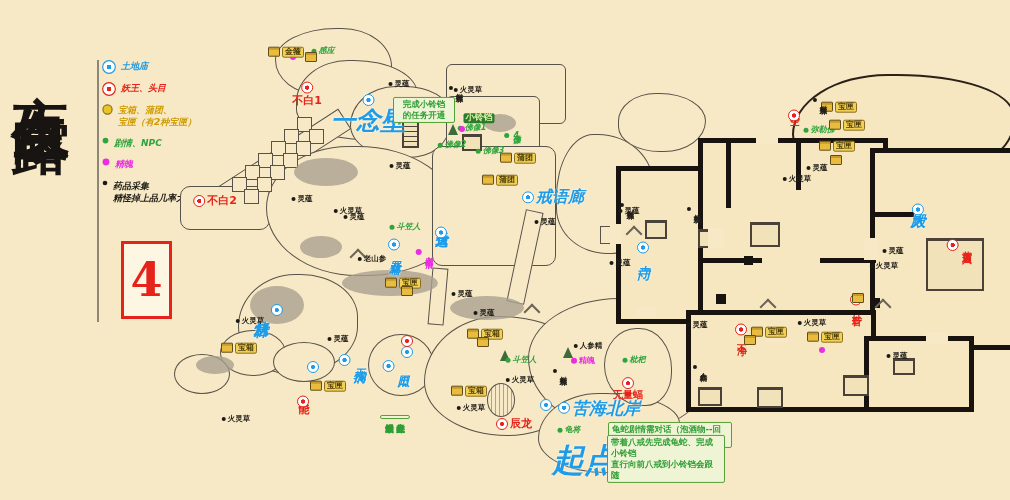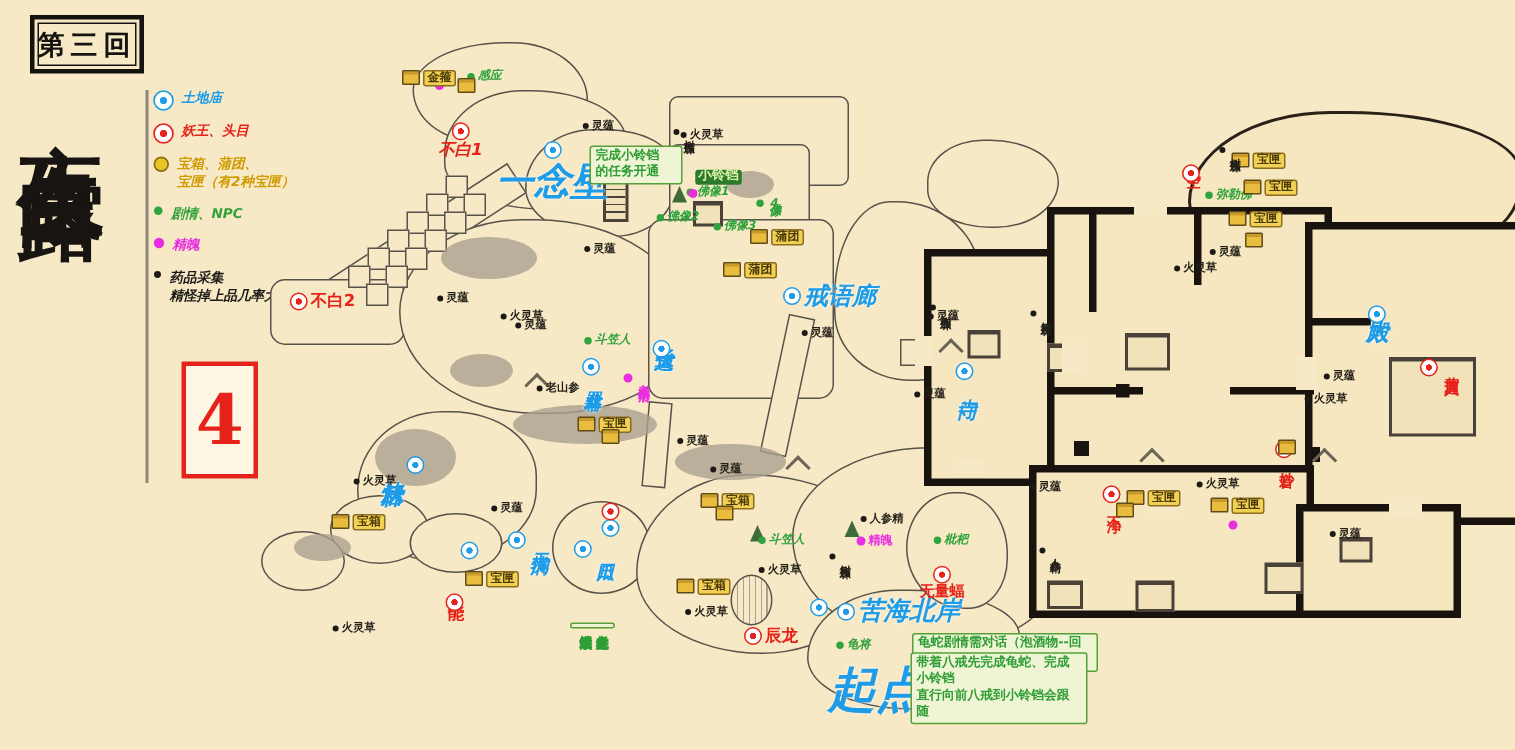--- a/index.html
+++ b/index.html
@@ -67,23 +67,20 @@
   .chev{width:10px;height:10px;border-left:2px solid #6a6456;border-top:2px solid #6a6456;
     transform:rotate(45deg);z-index:4;}
   .squig{border:1.5px solid #57524a;border-radius:50%;z-index:2;
     background:repeating-linear-gradient(90deg,#f8e9c6 0 3px,#aaa294 3px 4px);}
 </style>
 </head>
 <body>
 
 <div class="stage">
 
-  <div class="abs chapter-box">
-    <span>第三回</span>
-  </div>
   <div class="abs vtitle">夜生白露</div>
   <div class="abs vline"></div>
   <div class="abs pagenum">4</div>
 
   <div class="abs legend">
     <div class="lrow">
       <span class="ic-sh lg"></span>
       <span class="llab c0">土地庙</span>
     </div>
     <div class="lrow">
@@ -211,21 +208,21 @@
       <div class="mk" style="left: 352px; top: 360px;"><span class="ic-sh"></span><span class="lab-sh v" style="font-size: 12px;">无忧涧</span></div>
       <div class="mk" style="left: 313px; top: 367px;"><span class="ic-sh"></span></div>
       <div class="mk" style="left: 396px; top: 366px;"><span class="ic-sh"></span><span class="lab-sh v" style="font-size: 12px;">瓜田</span></div>
       <div class="mk" style="left: 407px; top: 352px;"><span class="ic-sh"></span></div>
       <div class="mk" style="left: 407px; top: 341px;"><span class="ic-bs"></span></div>
       <div class="mk" style="left: 599px; top: 408px; text-align: right;"><span class="ic-sh"></span><span class="lab-sh" style="font-size: 17px;">苦海北岸</span></div>
       <div class="mk" style="left: 546px; top: 405px;"><span class="ic-sh"></span></div>
       <div class="mk col" style="left: 643px; top: 249px;"><span class="ic-sh"></span><span class="lab-sh v" style="font-size: 13px;">寺门</span></div>
       <div class="mk col" style="left: 918px; top: 208px;"><span class="lab-sh v" style="font-size: 15px;">大殿</span><span class="ic-sh"></span></div>
       <div class="mk" style="left: 584px; top: 460px; justify-content: center;"><span class="lab-sh" style="font-size: 32px;">起点</span></div>
-      <div class="mk col" style="left: 307px; top: 94px;"><span class="ic-bs"></span><span class="lab-bs" style="font-size: 11px; font-style: italic;">不白1</span></div>
+      <div class="mk col" style="left: 307px; top: 94px;"><span class="ic-bs"></span><span class="lab-bs" style="font-size: 11px;">不白1</span></div>
       <div class="mk" style="left: 215px; top: 201px;"><span class="ic-bs"></span><span class="lab-bs" style="font-size: 11px;">不白2</span></div>
       <div class="mk col" style="left: 303px; top: 400px;"><span class="lab-bs v" style="font-size: 11px;">不能</span><span class="ic-bs"></span></div>
       <div class="mk" style="left: 514px; top: 424px;"><span class="ic-bs"></span><span class="lab-bs" style="font-size: 11px;">辰龙</span></div>
       <div class="mk col" style="left: 628px; top: 389px;"><span class="ic-bs"></span><span class="lab-bs" style="font-size: 10px;">无量蝠</span></div>
       <div class="mk" style="left: 959px; top: 245px;"><span class="ic-bs"></span><span class="lab-bs v" style="font-size: 10px;">黄眉道人</span></div>
       <div class="mk col" style="left: 794px; top: 114px;"><span class="lab-bs v" style="font-size: 10px;">不空</span><span class="ic-bs"></span></div>
       <div class="mk col" style="left: 741px; top: 331px;"><span class="ic-bs"></span><span class="lab-bs v" style="font-size: 10px;">不净</span></div>
       <div class="mk col" style="left: 856px; top: 301px;"><span class="ic-bs"></span><span class="lab-bs v" style="font-size: 10px;">妙音</span></div>
       <div class="mk" style="left: 323px; top: 51px;"><span class="d d-g"></span><span class="lab-npc" style="font-size: 8px;">感应</span></div>
       <div class="mk" style="left: 479px; top: 118px;"><span class="badge" style="font-size: 9px;">小铃铛</span></div>
@@ -286,21 +283,21 @@
       <div class="mk" style="left: 812px; top: 323px;"><span class="d d-k"></span><span class="lab-hb" style="font-size: 7.5px;">火灵草</span></div>
       <div class="mk" style="left: 797px; top: 179px;"><span class="d d-k"></span><span class="lab-hb" style="font-size: 7.5px;">火灵草</span></div>
       <div class="mk" style="left: 372px; top: 259px;"><span class="d d-k"></span><span class="lab-hb" style="font-size: 7.5px;">老山参</span></div>
       <div class="mk" style="left: 456px; top: 88px;"><span class="d d-k"></span><span class="lab-hb v" style="font-size: 7.5px;">树脂珠</span></div>
       <div class="mk" style="left: 560px; top: 371px;"><span class="d d-k"></span><span class="lab-hb v" style="font-size: 7.5px;">树脂珠</span></div>
       <div class="mk" style="left: 820px; top: 100px;"><span class="d d-k"></span><span class="lab-hb v" style="font-size: 7.5px;">树脂珠</span></div>
       <div class="mk" style="left: 694px; top: 209px;"><span class="d d-k"></span><span class="lab-hb v" style="font-size: 7.5px;">树脂珠</span></div>
       <div class="mk" style="left: 627px; top: 205px;"><span class="d d-k"></span><span class="lab-hb v" style="font-size: 7.5px;">树脂珠</span></div>
       <div class="mk" style="left: 700px; top: 367px;"><span class="d d-k"></span><span class="lab-hb v" style="font-size: 7.5px;">人参精</span></div>
       <div class="mk" style="left: 588px; top: 346px;"><span class="d d-k"></span><span class="lab-hb" style="font-size: 7.5px;">人参精</span></div>
-      <div class="mk" style="left: 424px; top: 110px;"><span class="note" style="font-size: 8.5px; width: 54px;">完成小铃铛
+      <div class="mk" style="left: 424px; top: 110px;"><span class="note" style="font-size: 8.5px; width: 54px; text-align: center;">完成小铃铛
 的任务开通</span></div>
       <div class="mk" style="left: 395px; top: 417px;"><span class="note nv" style="font-size: 8.5px;">完成斗笠人任务
 后解锁法术本领</span></div>
       <div class="mk" style="left: 670px; top: 435px;"><span class="note" style="font-size: 8.5px; width: 116px;">龟蛇剧情需对话（泡酒物--回活力）</span></div>
       <div class="mk" style="left: 666px; top: 459px;"><span class="note" style="font-size: 8.5px; width: 110px;">带着八戒先完成龟蛇、完成小铃铛
 直行向前八戒到小铃铛会跟随</span></div>
     </div>
 
 </div>
 

